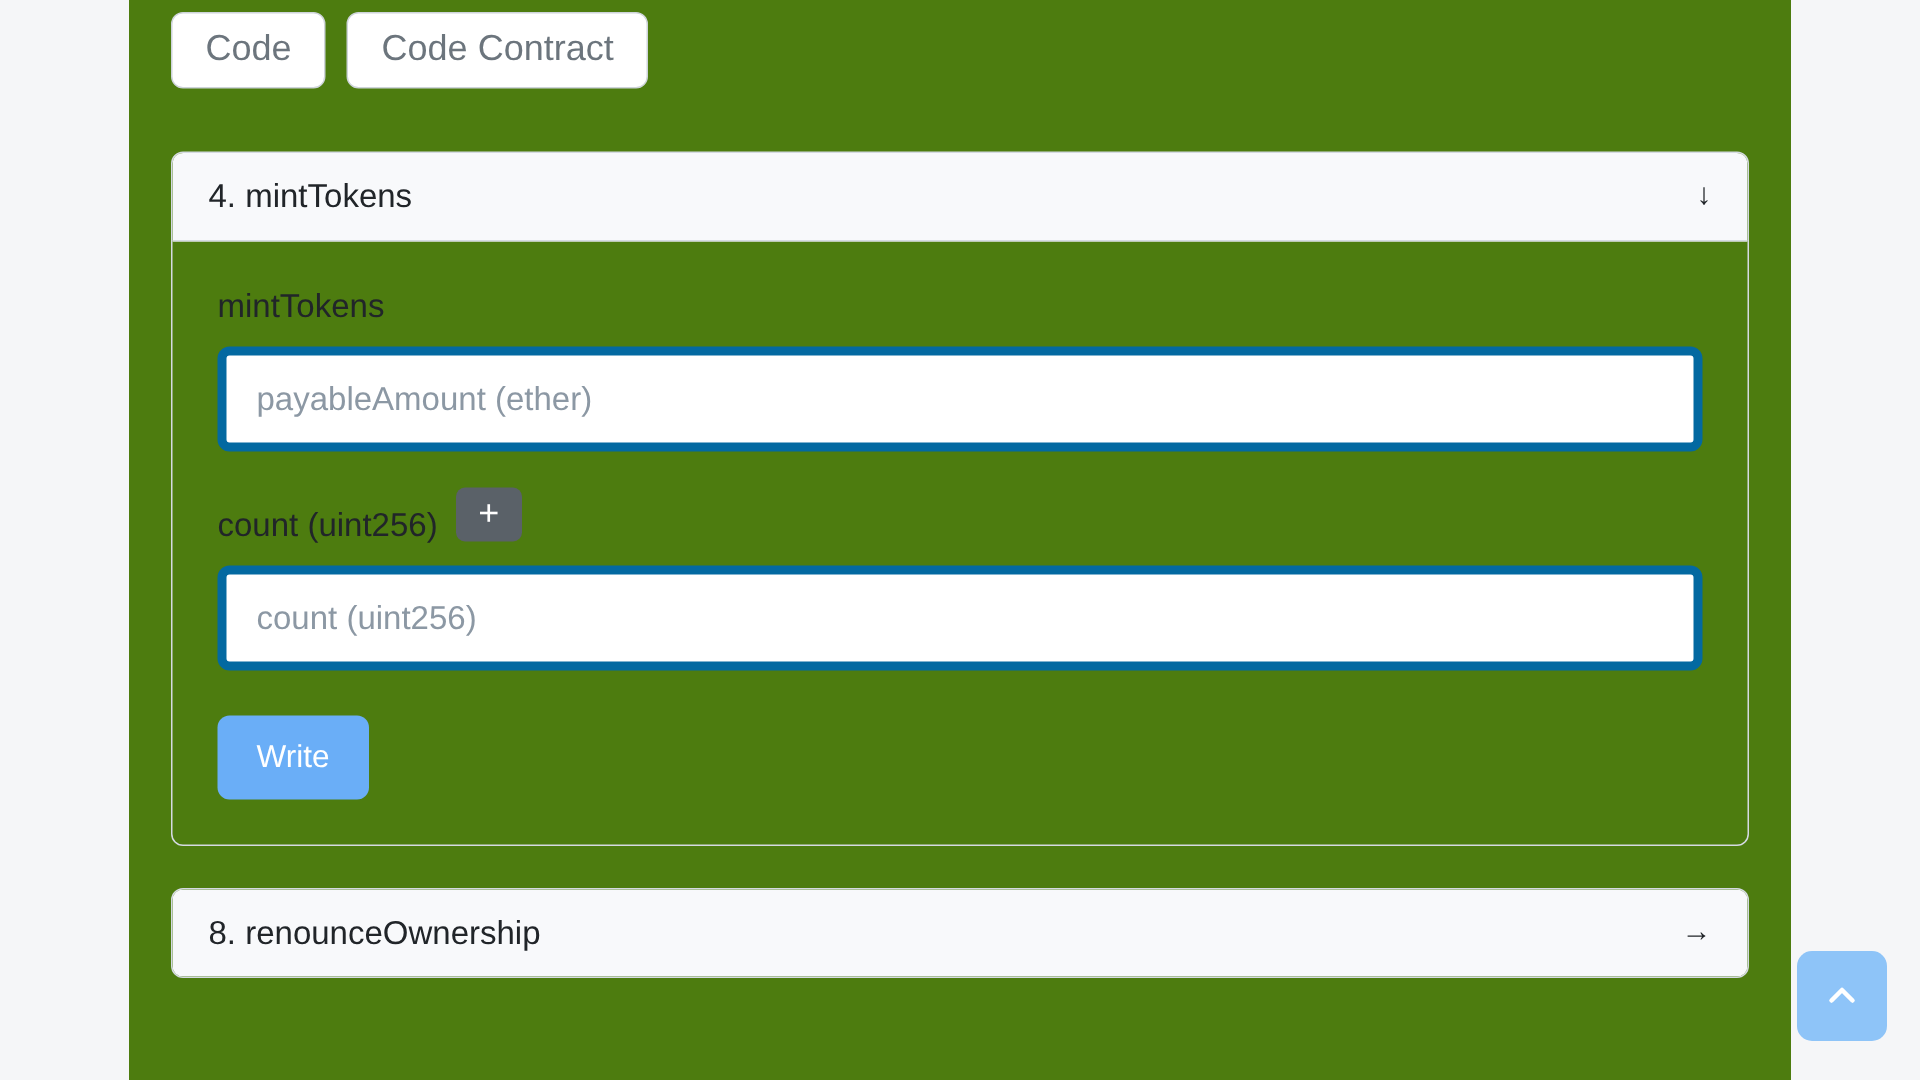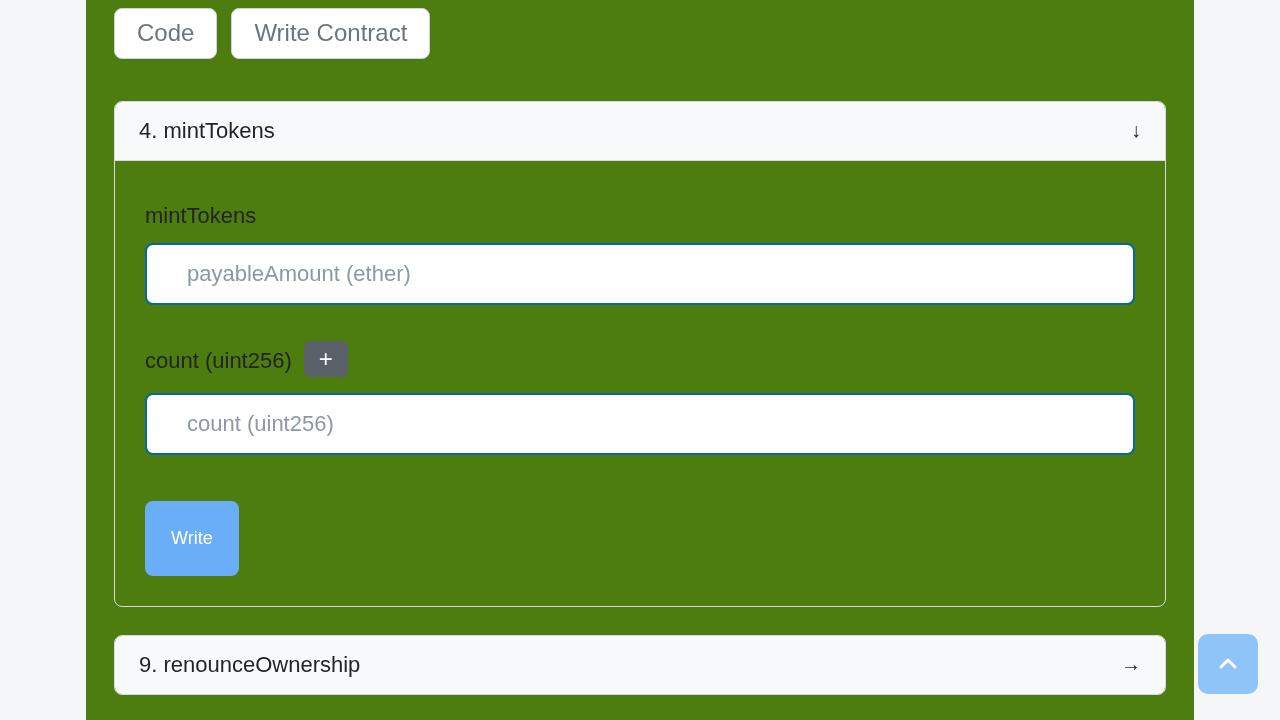--- a/index.html
+++ b/index.html
@@ -65,29 +65,28 @@
     color: #212529;
   }
   .acc-body {
     padding: 30px 30px 30px 30px;
   }
   .field-label {
     font-size: 22px;
     color: #212529;
     margin-bottom: 14px;
     display: flex;
-    align-items: center;
+    align-items: flex-end;
     gap: 12px;
-    margin-top: 12px;
   }
   .text-input {
     width: 100%;
     font-size: 22px;
-    padding: 16px 40px;
-    border: 2px solid #0369a1;
+    padding: 16px 20px;
+    border: 6px solid #0369a1;
     border-radius: 8px;
     color: #212529;
     background: #fff;
     margin-bottom: 26px;
   }
   .text-input::placeholder { color: #8c98a4; }
   .plus-btn {
     width: 44px;
     height: 36px;
     background: #5a6168;
@@ -100,25 +99,25 @@
     display: inline-flex;
     align-items: center;
     justify-content: center;
     position: relative;
     top: -2px;
   }
   .write-btn {
     background: #6aaef7;
     color: #fff;
     border: none;
-    font-size: 18px;
-    padding: 27px 26px;
+    font-size: 21px;
+    padding: 16px 26px;
     border-radius: 8px;
     cursor: pointer;
-    margin-top: 20px;
+    margin-top: 4px;
   }
   .scroll-top {
     position: fixed;
     right: 22px;
     bottom: 26px;
     width: 60px;
     height: 60px;
     background: #8ec4f8;
     border-radius: 10px;
     display: flex;
@@ -128,21 +127,21 @@
   }
   .scroll-top svg { stroke: #fff; }
 </style>
 </head>
 <body>
 
 <div class="page-card">
 
   <div class="tab-row">
     <button class="tab-btn">Code</button>
-    <button class="tab-btn">Write Contract</button>
+    <button class="tab-btn">Code Contract</button>
   </div>
 
   <div class="acc">
     <div class="acc-header">
       <span class="acc-title">4. mintTokens</span>
       <span class="acc-arrow">↓</span>
     </div>
     <div class="acc-body">
 
       <div class="field-label">
@@ -157,21 +156,21 @@
         </button>
       </div>
       <input class="text-input" type="text" placeholder="count (uint256)" style="">
 
       <button class="write-btn">Write</button>
     </div>
   </div>
 
   <div class="acc collapsed">
     <div class="acc-header">
-      <span class="acc-title">9. renounceOwnership</span>
+      <span class="acc-title">8. renounceOwnership</span>
       <span class="acc-arrow">→</span>
     </div>
   </div>
 
 </div>
 
 <div class="scroll-top">
   <svg width="24" height="24" viewBox="0 0 24 24" fill="none" stroke-width="3" stroke-linecap="round" stroke-linejoin="round">
     <polyline points="5 15 12 8 19 15"></polyline>
   </svg>

